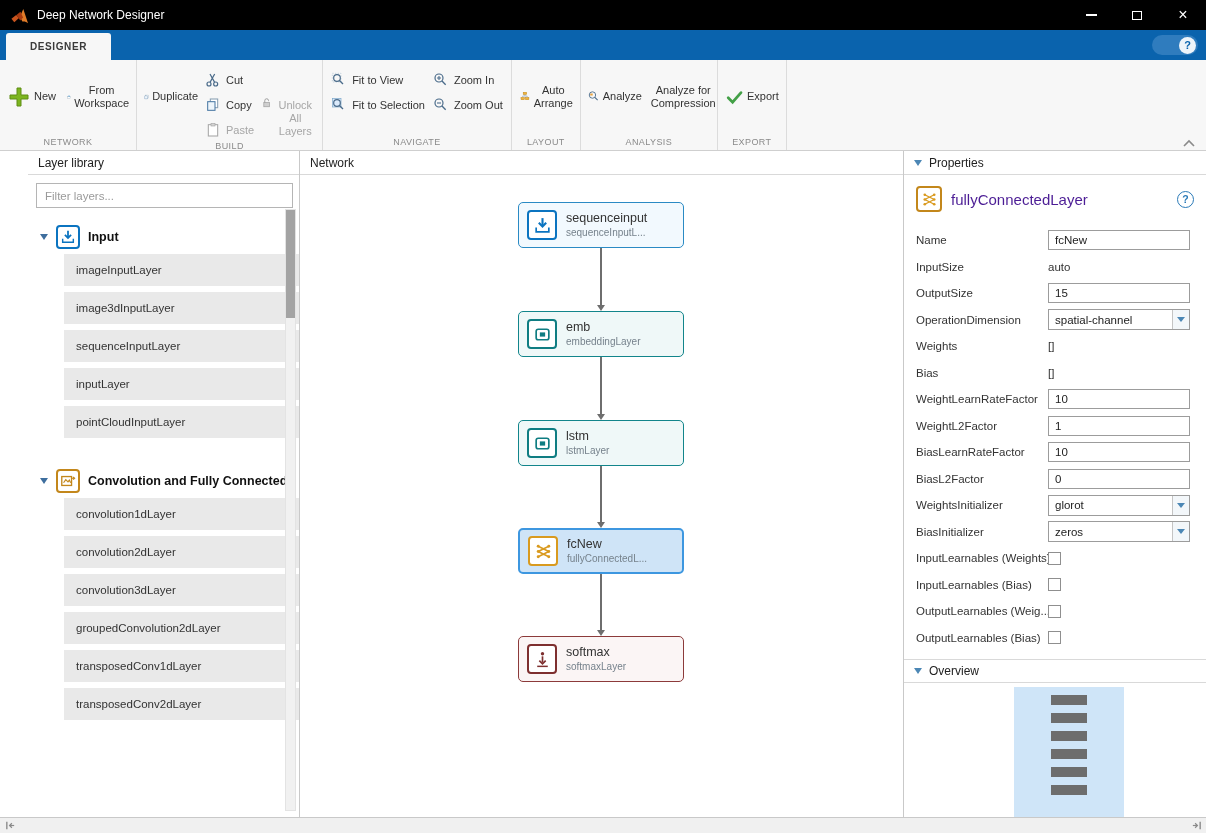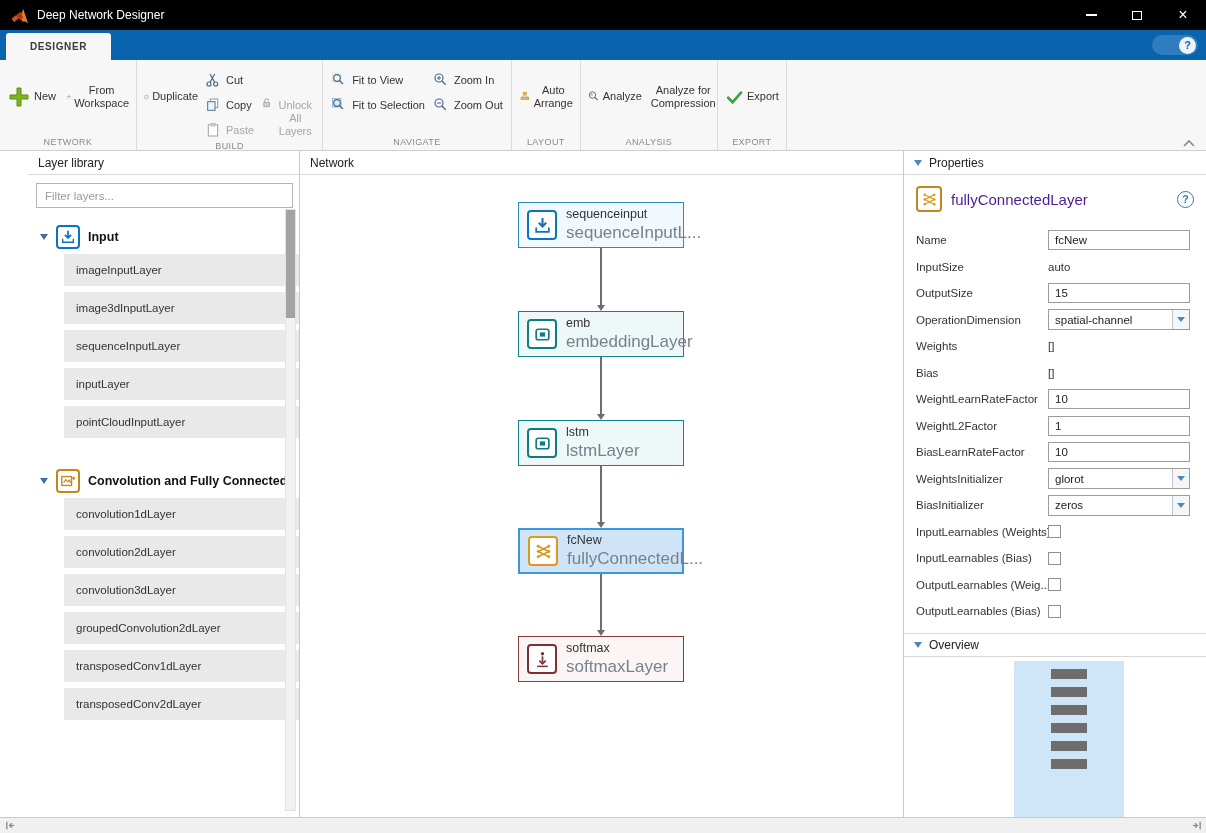--- a/index.html
+++ b/index.html
@@ -66,28 +66,28 @@
   .sec-icon.orange { border-color:#c3871b; }
   .lib-sec-title { font-weight:bold; font-size:12.5px; color:#111; }
   .lib-item { width:244px; height:32px; background:#e9e9e9; margin:0 0 6px 24px; display:flex;
     align-items:center; padding-left:12px; font-size:11.5px; color:#333; }
   .lp-scrollbar { position:absolute; right:3px; top:58px; bottom:6px; width:11px; background:#f1f1f1;
     border:1px solid #e3e3e3; }
   .lp-thumb { width:100%; height:108px; background:#a3a3a3; }
   
   .canvas { flex:1; display:flex; flex-direction:column; border-right:1px solid #c9c9c9; background:#fff; }
   .canvas-body { flex:1; position:relative; }
-  .node { position:absolute; left:218px; width:166px; height:46px; border-radius:0; display:flex;
+  .node { position:absolute; left:218px; width:166px; height:46px; border-radius:5px; display:flex;
     align-items:center; gap:9px; padding:0 8px; background:#fff; border:1.5px solid #999; }
   .node-icon { width:30px; height:30px; border:2px solid #999; border-radius:4px; background:#fff;
     display:flex; align-items:center; justify-content:center; flex:0 0 auto; }
   .node-icon svg { width:19px; height:19px; }
   .node-text { min-width:0; }
   .node-name { font-size:12.5px; color:#333; display:block; line-height:1.25; white-space:nowrap; }
-  .node-type { font-size:17px; color:#76828c; display:block; line-height:1.2; white-space:nowrap; }
+  .node-type { font-size:10px; color:#76828c; display:block; line-height:1.2; white-space:nowrap; }
   .node-input  { border-color:#2a8ac4; background:#f2f9fe; }
   .node-input .node-icon { border-color:#0b74c0; }
   .node-teal   { border-color:#12858b; background:#eff8f8; }
   .node-teal .node-icon { border-color:#0f7d82; }
   .node-fc     { border-color:#3d97e0; background:#cfe4f7; border-width:2.5px; }
   .node-fc .node-icon { border-color:#d99a1f; }
   .node-softmax{ border-color:#8c3a3a; background:#fbf5f5; }
   .node-softmax .node-icon { border-color:#7e2f2f; }
   .edge { position:absolute; left:300px; width:2px; background:#6e6e6e; }
   .edge::after { content:""; position:absolute; bottom:-6px; left:-3.5px;
@@ -534,20 +534,26 @@
             <input class="pr-input" value="1" style="">
           </span>
       </div>
       <div class="prop-row">
         <span class="pr-label">BiasLearnRateFactor</span>
         <span class="pr-value">
             <input class="pr-input" value="10" style="">
           </span>
       </div>
       <div class="prop-row">
+        <span class="pr-label">BiasL2Factor</span>
+        <span class="pr-value">
+            <input class="pr-input" value="0" style="">
+          </span>
+      </div>
+      <div class="prop-row">
         <span class="pr-label">WeightsInitializer</span>
         <span class="pr-value">
           <span class="pr-dropdown">
             <span class="pr-dd-value">glorot</span>
             <span class="pr-dd-btn">
                 <span class="dd-arrow"></span>
               </span>
           </span>
         </span>
       </div>

